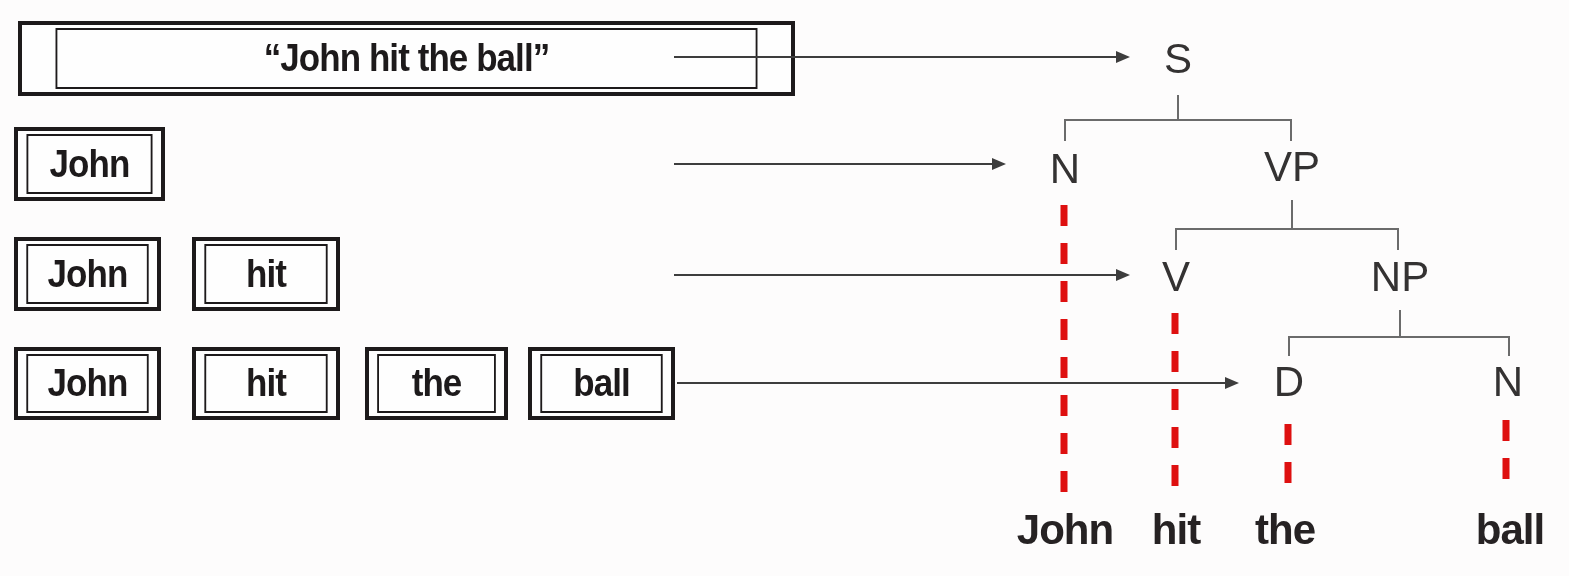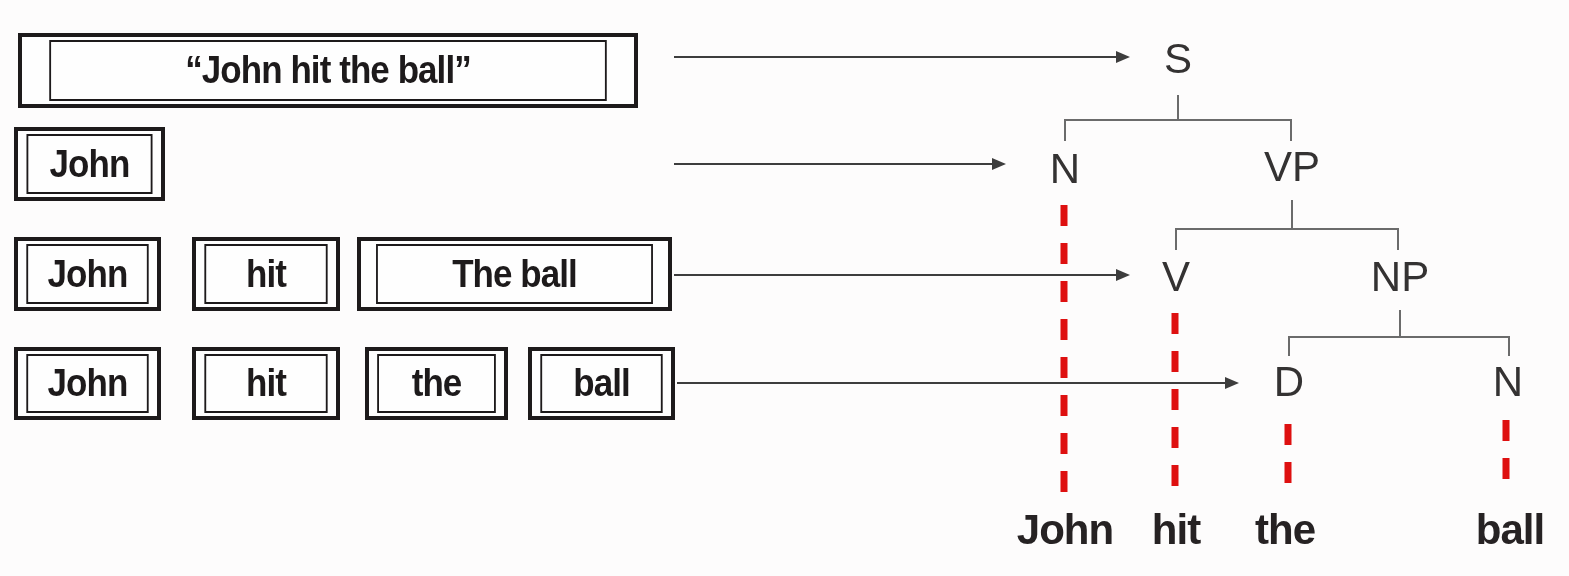--- a/index.html
+++ b/index.html
@@ -64,40 +64,37 @@
     font-weight:700;font-size:42px;line-height:1;
     letter-spacing:-1px;color:#262223;
     white-space:nowrap;
   }
 </style>
 </head>
 <body>
 
 <div id="canvas">
 
-  <div class="tokenbox" style="left:18px;top:21px;width:620px;height:75px;margin-top:12px;">
+  <div class="tokenbox" style="left:18px;top:21px;width:777px;height:75px;">
     <div class="inner">“John hit the ball”</div>
   </div>
   <div class="arrow-line" style="left:674px;top:56px;width:442px;"></div>
   <div class="arrow-head" style="left:1116px;top:51px;"></div>
 
   <div class="tokenbox" style="left:14px;top:127px;width:151px;height:74px;">
     <div class="inner">John</div>
   </div>
   <div class="arrow-line" style="left:674px;top:163px;width:318px;"></div>
   <div class="arrow-head" style="left:992px;top:158px;"></div>
 
   <div class="tokenbox" style="left:14px;top:237px;width:147px;height:74px;">
     <div class="inner">John</div>
   </div>
   <div class="tokenbox" style="left:192px;top:237px;width:148px;height:74px;">
     <div class="inner">hit</div>
-  </div>
-  <div class="tokenbox" style="left:357px;top:237px;width:315px;height:74px;">
-    <div class="inner">The ball</div>
   </div>
   <div class="arrow-line" style="left:674px;top:274px;width:442px;"></div>
   <div class="arrow-head" style="left:1116px;top:269px;"></div>
 
   <div class="tokenbox" style="left:14px;top:347px;width:147px;height:73px;">
     <div class="inner">John</div>
   </div>
   <div class="tokenbox" style="left:192px;top:347px;width:148px;height:73px;">
     <div class="inner">hit</div>
   </div>

